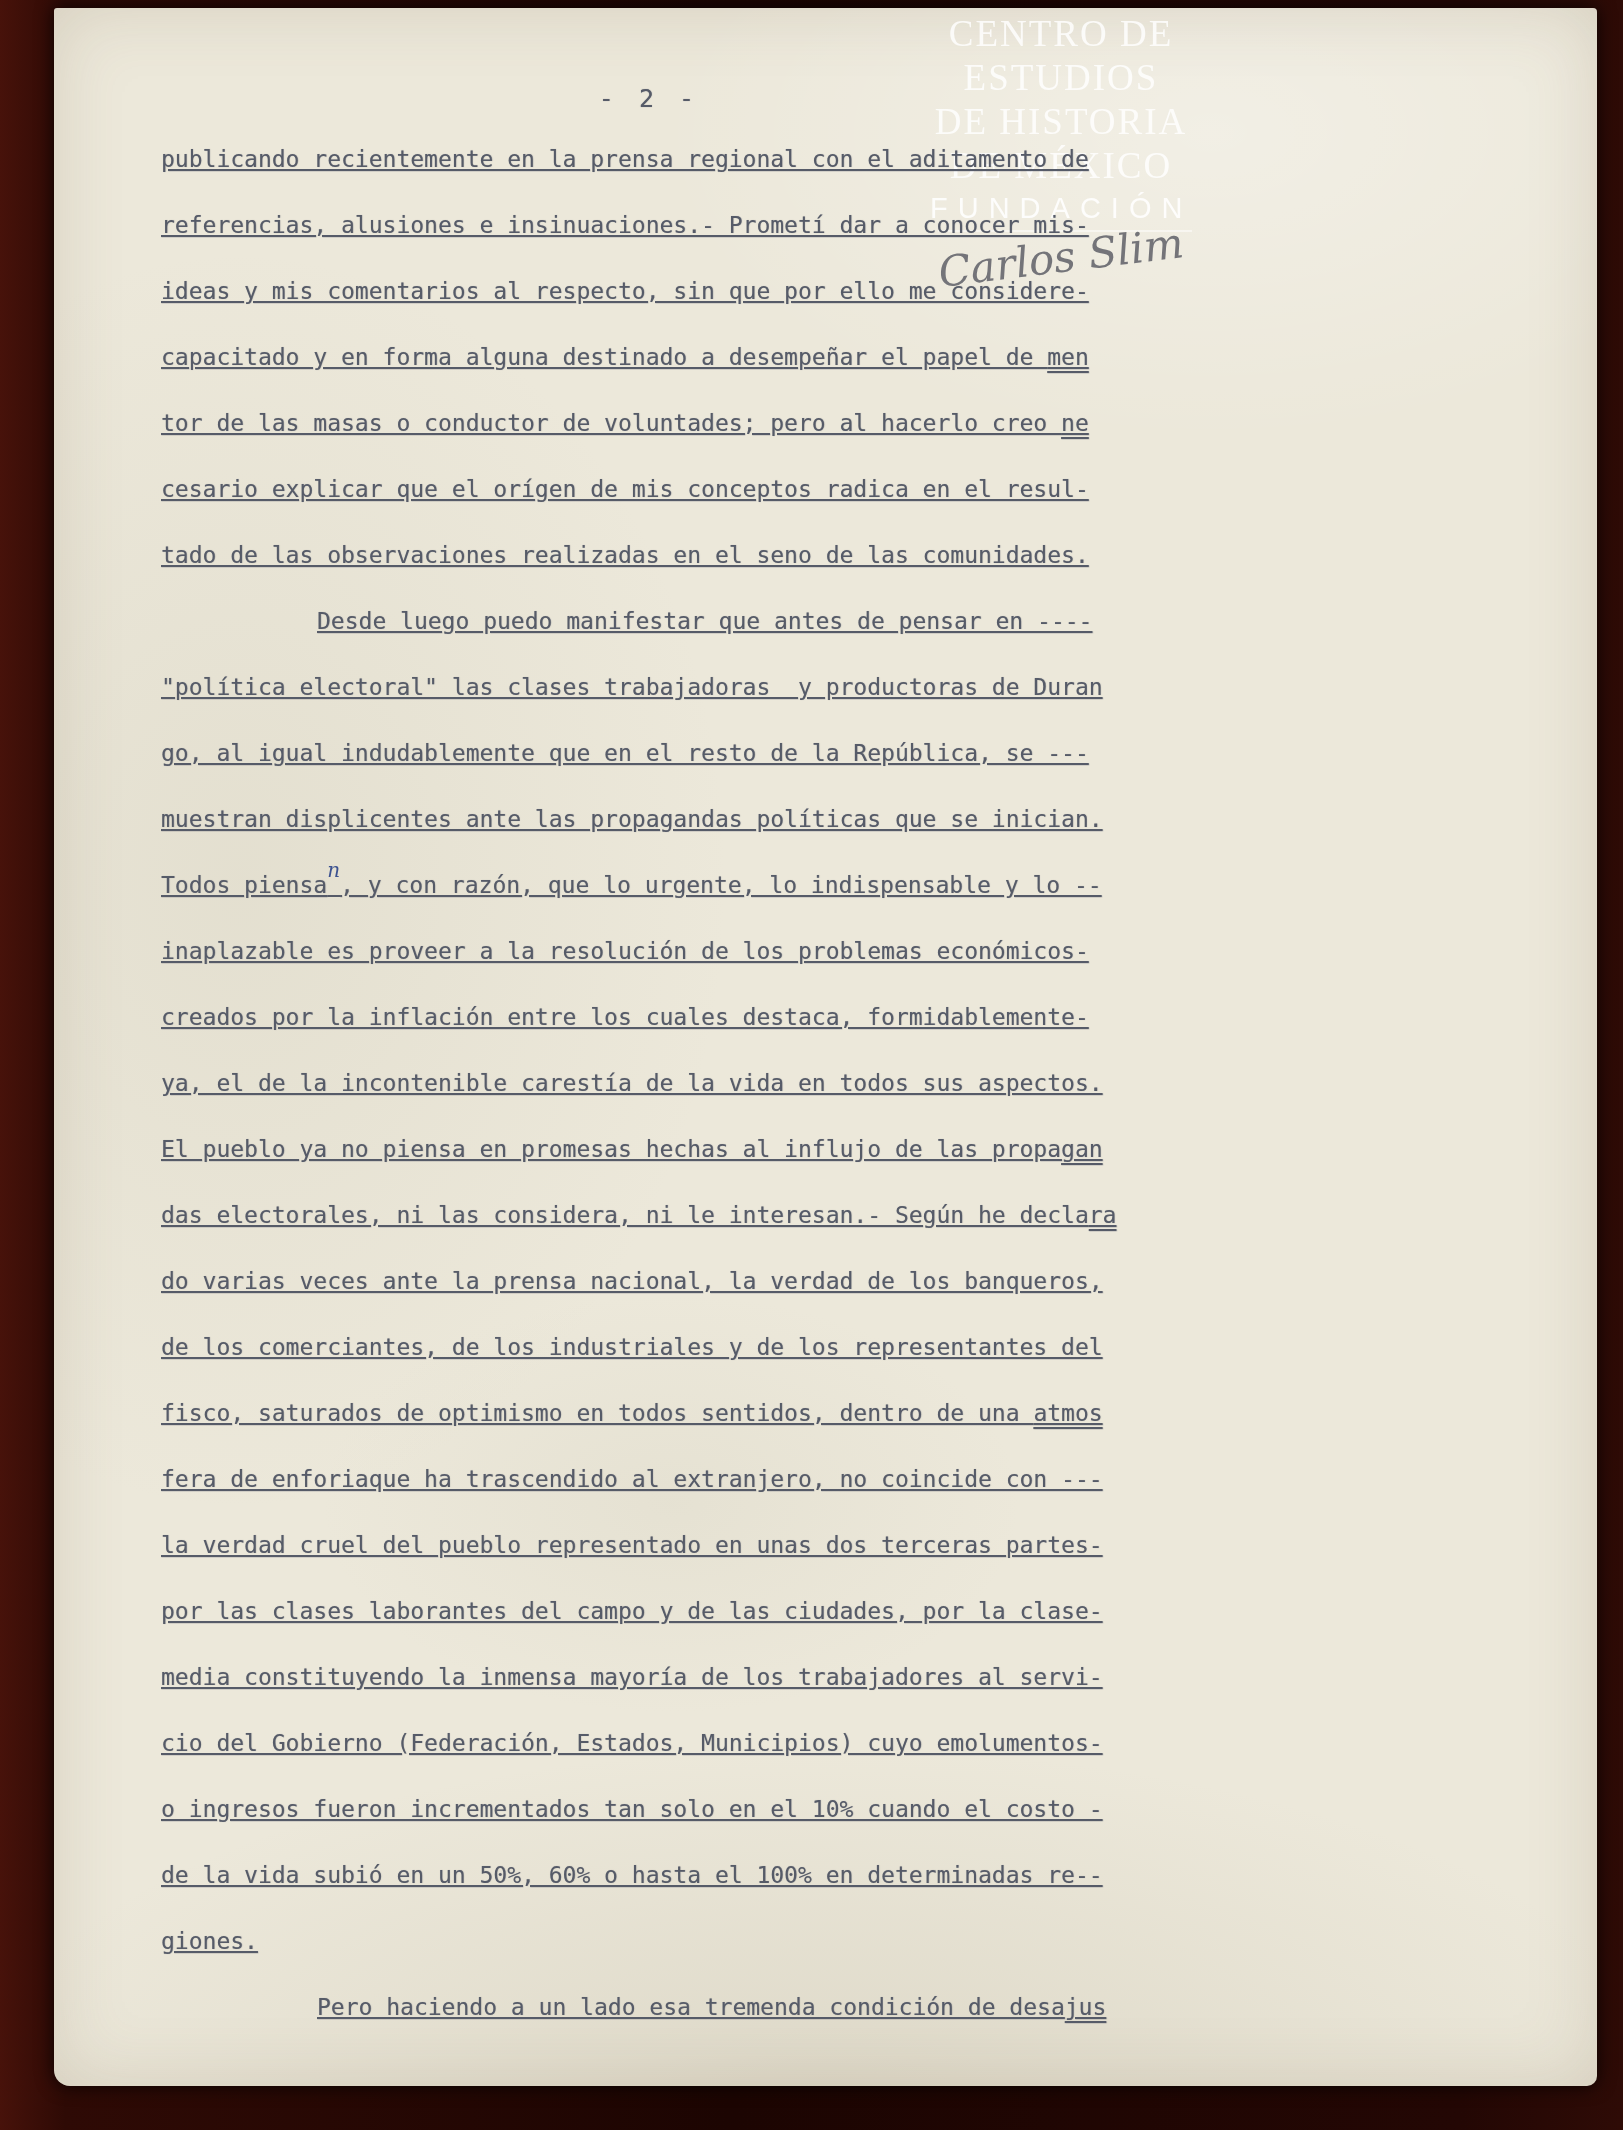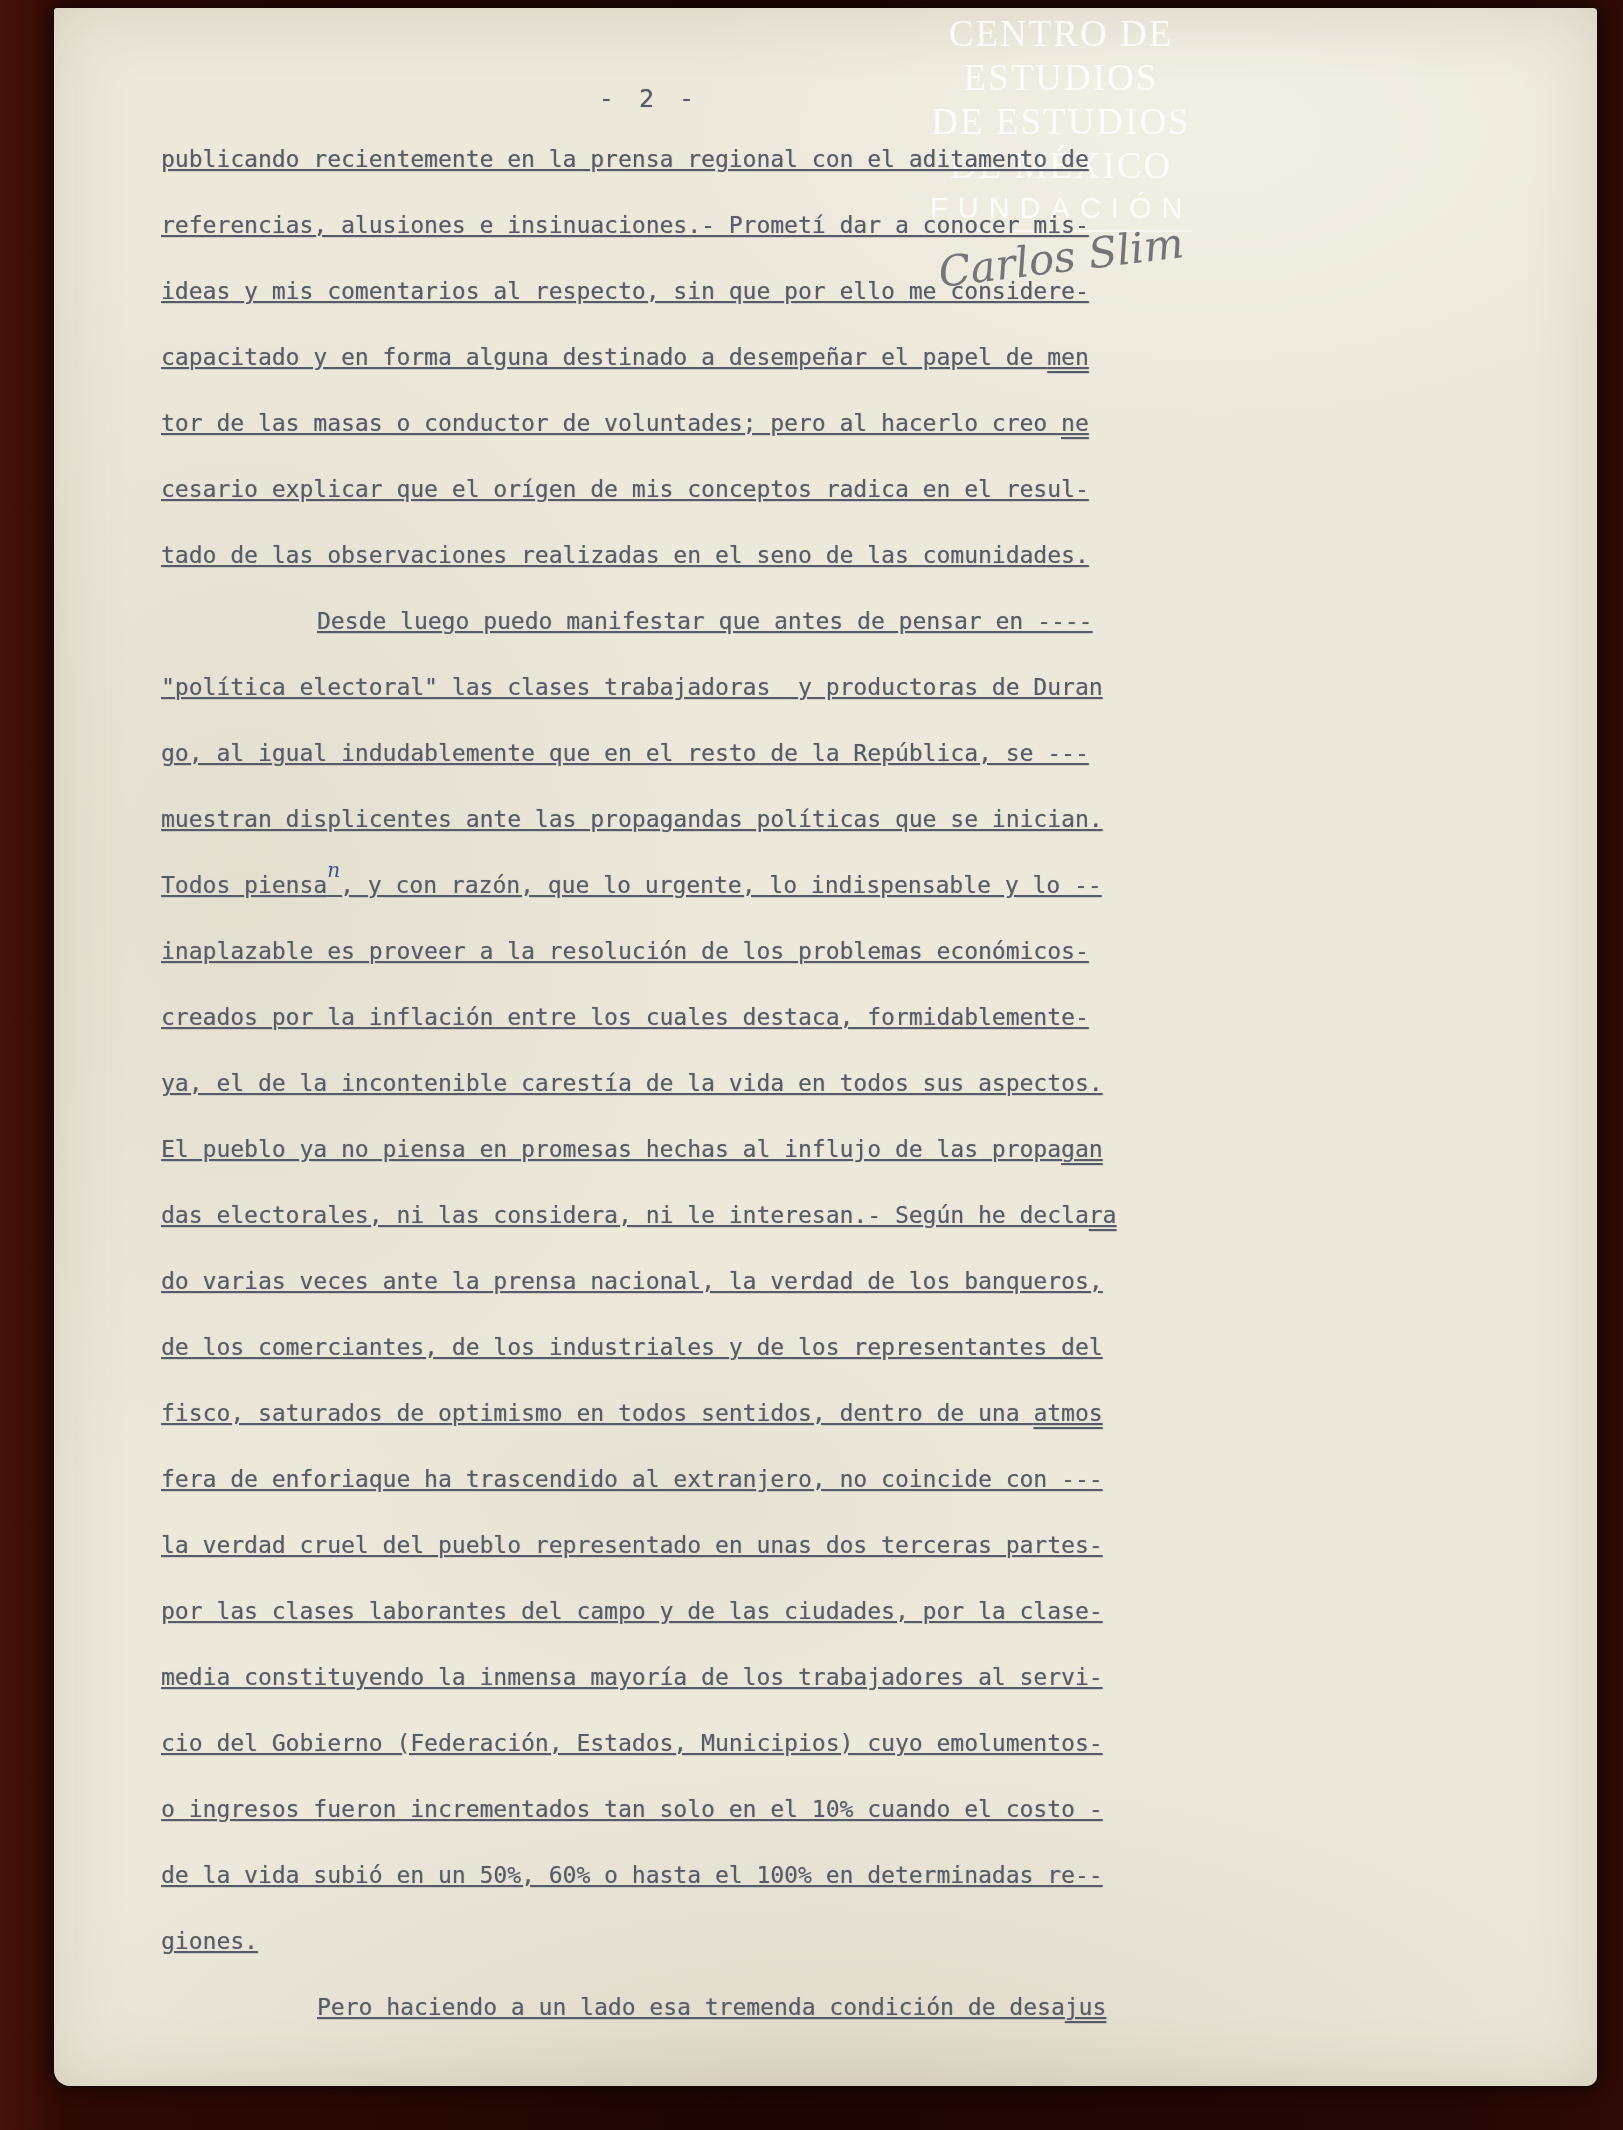--- a/index.html
+++ b/index.html
@@ -88,21 +88,21 @@
 </style>
 </head>
 <body>
 
 <div class="scan">
   <div class="paper">
 
     <div class="watermark">
       <div class="wm-line">CENTRO DE</div>
       <div class="wm-line">ESTUDIOS</div>
-      <div class="wm-line">DE ESTUDIOS</div>
+      <div class="wm-line">DE HISTORIA</div>
       <div class="wm-line">DE MÉXICO</div>
       <div class="wm-fund">FUNDACIÓN</div>
       <div class="wm-rule"></div>
       <div class="wm-sig">Carlos Slim</div>
     </div>
 
     <div class="page-number">- 2 -</div>
 
     <div class="text-body" id="textBody"><div class="line"><span>publicando recientemente en la prensa regional con el aditamento de</span></div><div class="line"><span>referencias, alusiones e insinuaciones.- Prometí dar a conocer mis-</span></div><div class="line"><span>ideas y mis comentarios al respecto, sin que por ello me considere-</span></div><div class="line"><span>capacitado y en forma alguna destinado a desempeñar el papel de </span><span class="u">men</span></div><div class="line"><span>tor de las masas o conductor de voluntades; pero al hacerlo creo </span><span class="u">ne</span></div><div class="line"><span>cesario explicar que el orígen de mis conceptos radica en el resul-</span></div><div class="line"><span>tado de las observaciones realizadas en el seno de las comunidades.</span></div><div class="line indent"><span>Desde luego puedo manifestar que antes de pensar en ----</span></div><div class="line"><span>"política electoral" las clases trabajadoras  y productoras de Duran</span></div><div class="line"><span>go, al igual indudablemente que en el resto de la República, se ---</span></div><div class="line"><span>muestran displicentes ante las propagandas políticas que se inician.</span></div><div class="line"><span>Todos piensa</span><span class="ins">n</span><span>, y con razón, que lo urgente, lo indispensable y lo --</span></div><div class="line"><span>inaplazable es proveer a la resolución de los problemas económicos-</span></div><div class="line"><span>creados por la inflación entre los cuales destaca, formidablemente-</span></div><div class="line"><span>ya, el de la incontenible carestía de la vida en todos sus aspectos.</span></div><div class="line"><span>El pueblo ya no piensa en promesas hechas al influjo de las propa</span><span class="u">gan</span></div><div class="line"><span>das electorales, ni las considera, ni le interesan.- Según he decla</span><span class="u">ra</span></div><div class="line"><span>do varias veces ante la prensa nacional, la verdad de los banqueros,</span></div><div class="line"><span>de los comerciantes, de los industriales y de los representantes del</span></div><div class="line"><span>fisco, saturados de optimismo en todos sentidos, dentro de una </span><span class="u">atmos</span></div><div class="line"><span>fera de enforiaque ha trascendido al extranjero, no coincide con ---</span></div><div class="line"><span>la verdad cruel del pueblo representado en unas dos terceras partes-</span></div><div class="line"><span>por las clases laborantes del campo y de las ciudades, por la clase-</span></div><div class="line"><span>media constituyendo la inmensa mayoría de los trabajadores al servi-</span></div><div class="line"><span>cio del Gobierno (Federación, Estados, Municipios) cuyo emolumentos-</span></div><div class="line"><span>o ingresos fueron incrementados tan solo en el 10% cuando el costo -</span></div><div class="line"><span>de la vida subió en un 50%, 60% o hasta el 100% en determinadas re--</span></div><div class="line"><span>giones.</span></div><div class="line indent"><span>Pero haciendo a un lado esa tremenda condición de desa</span><span class="u">jus</span></div></div>
 

